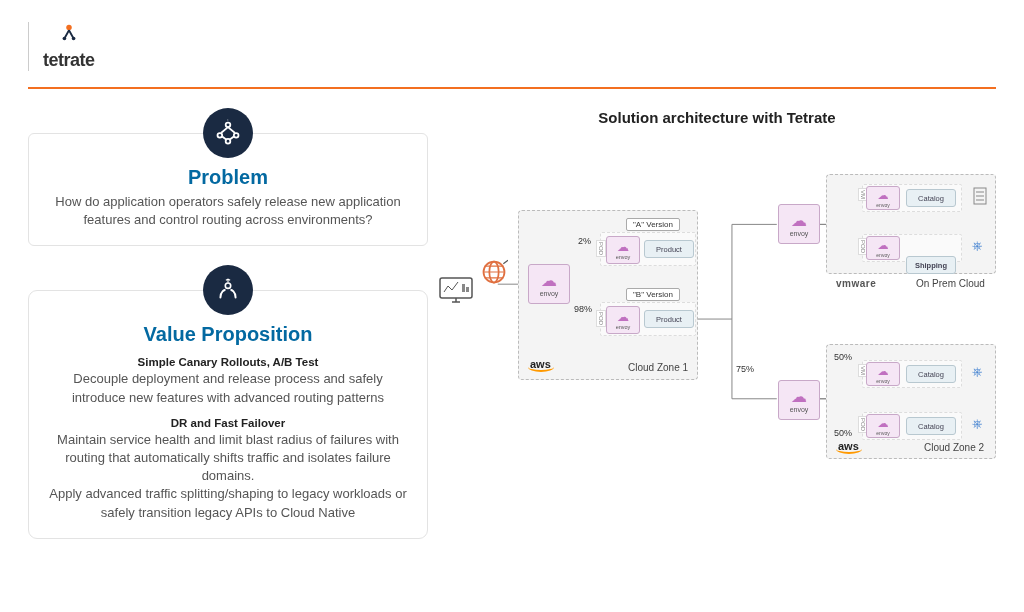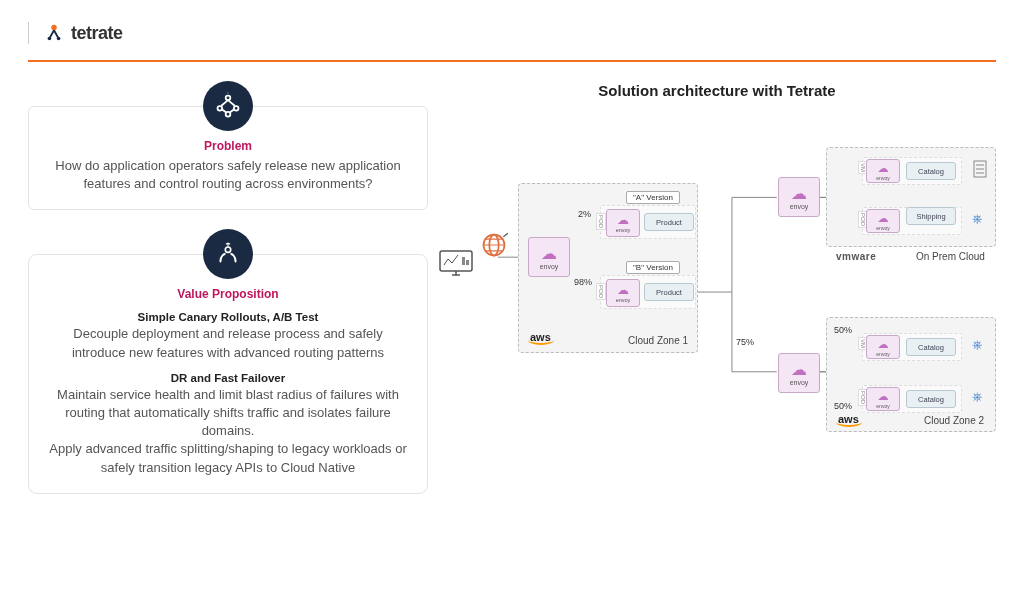--- a/index.html
+++ b/index.html
@@ -24,20 +24,21 @@
   font-weight: 400;
   color: #333;
   letter-spacing: -0.3px;
 }
 .logo-wrap {
   display: flex;
   align-items: center;
   gap: 6px;
   border-left: 1px solid #ccc;
   padding-left: 14px;
+  flex-direction: column;
 }
 .logo-icon svg { display: block; }
 .logo-text {
   font-size: 18px;
   font-weight: 600;
   color: #333;
   letter-spacing: -0.5px;
 }
 .divider {
   height: 2px;
@@ -72,23 +73,23 @@
   background: #1a2a42;
   border-radius: 50%;
   margin: -38px auto 8px auto;
   display: flex;
   align-items: center;
   justify-content: center;
   position: relative;
 }
 .card:first-child { margin-top: 24px; }
 .card-title {
-  font-size: 12px;
+  font-size: 20px;
   font-weight: 700;
-  color: #be185d;
+  color: #0369a1;
   margin-bottom: 4px;
 }
 .card-text {
   font-size: 13px;
   color: #555;
   line-height: 1.4;
 }
 .subtitle {
   font-size: 11.5px;
   font-weight: 700;
@@ -401,21 +402,21 @@
         <span class="envoy-label" style="font-size:5px">envoy</span>
       </div>
       <div class="svc-box" style="left:468px;top:45px;">Catalog</div>
 
       <div class="pod-box" style="left:424px;top:90px;width:100px;height:28px;"></div>
       <div class="pod-tag" style="left:420px;top:94px;">POD</div>
       <div class="envoy-box small" style="left:428px;top:92px;height:24px;">
         <span class="envoy-icon" style="font-size:11px">☁</span>
         <span class="envoy-label" style="font-size:5px">envoy</span>
       </div>
-      <div class="svc-box" style="left:468px;top:90px;">Shipping</div>
+      <div class="svc-box" style="left:468px;top:112px;font-weight:bold;">Shipping</div>
 
       <span class="server-icon" style="left:534px;top:42px;">
         <svg width="16" height="20" viewBox="0 0 16 20">
             <rect x="2" y="2" width="12" height="16" fill="none" stroke="#888" stroke-width="1"></rect>
             <path d="M4 6 L12 6 M4 10 L12 10 M4 14 L12 14" stroke="#888" stroke-width="1"></path>
           </svg>
       </span>
       <span class="k8s-icon" style="left:534px;top:94px;">⎈</span>
 
       <div class="vmware-label" style="left:398px;top:134px;">vmware</div>

